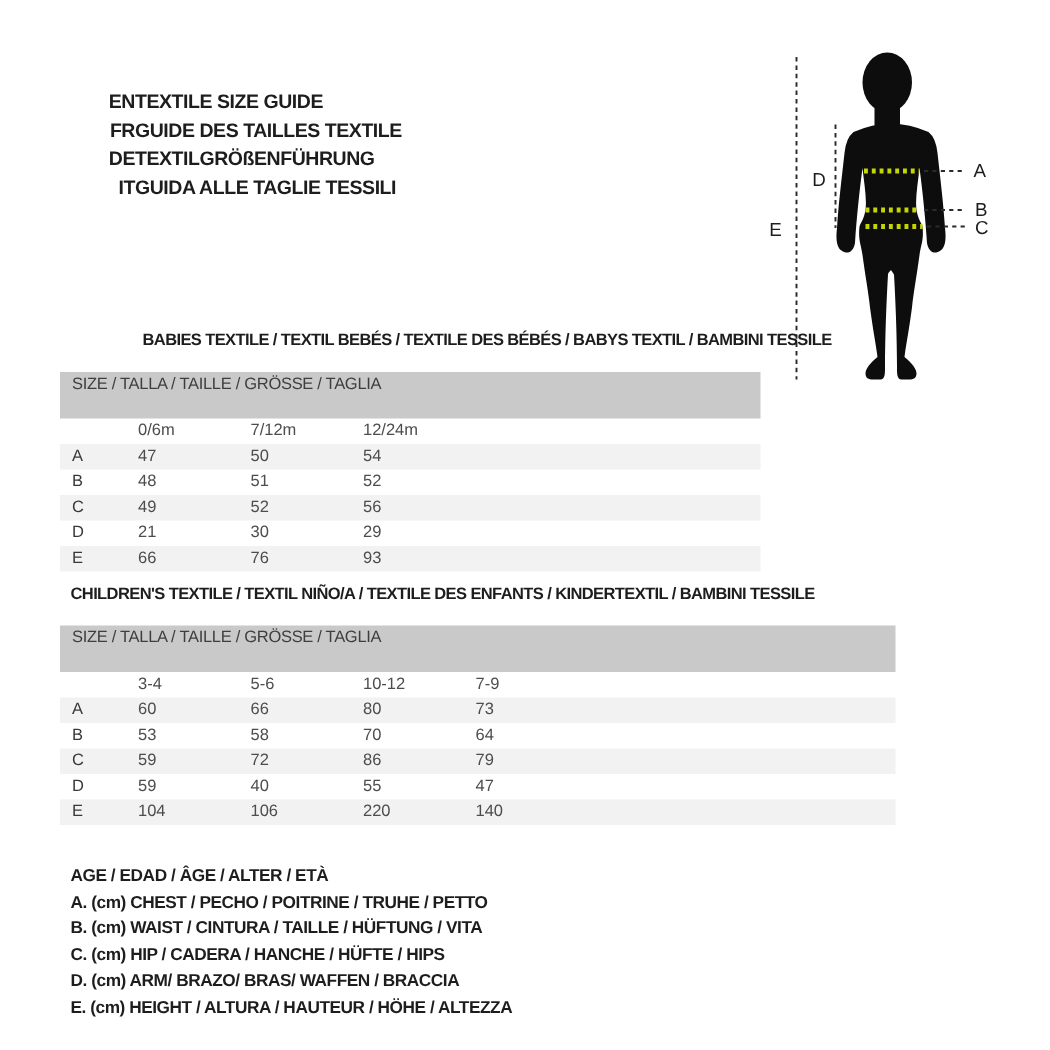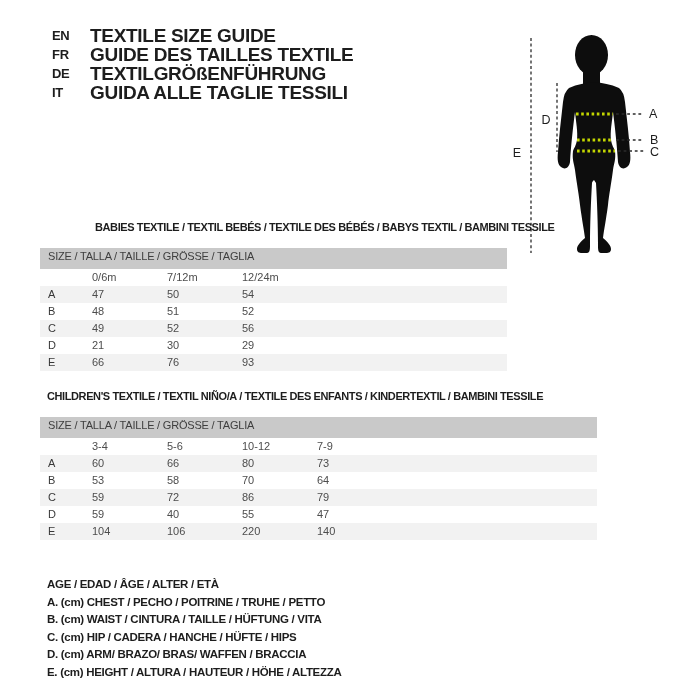--- a/index.html
+++ b/index.html
@@ -4,34 +4,34 @@
 <style>
   html,body{margin:0;padding:0;}
   body{
     width:700px;height:700px;position:relative;background:#ffffff;
     font-family:"Liberation Sans","DejaVu Sans",sans-serif;color:#1d1d1d;
     overflow:hidden;
   }
   .abs{position:absolute;}
 
   
-  .lang-list{left:52px;top:26px;}
+  .lang-list{left:52px;top:58px;text-align:right;}
   .lang-row{display:flex;height:19px;line-height:19px;}
   .lang-code{width:38px;font-weight:bold;font-size:13px;letter-spacing:-0.3px;}
-  .lang-label{font-weight:bold;font-size:19px;letter-spacing:-0.3px;white-space:nowrap;}
+  .lang-label{font-weight:bold;font-size:13px;letter-spacing:-0.3px;white-space:nowrap;}
 
   
   .sec-title{font-weight:bold;font-size:11px;letter-spacing:-0.4px;white-space:nowrap;}
   .legend{left:47px;top:576px;}
   .legend-line{height:17.6px;line-height:17.6px;font-weight:bold;font-size:11.5px;
     letter-spacing:-0.3px;white-space:nowrap;}
 
   
   .size-table{position:absolute;}
-  .band{height:21px;line-height:17px;background:#c9c9c9;color:#3e3e3e;
+  .band{height:31px;line-height:17px;background:#c9c9c9;color:#3e3e3e;
     font-size:11px;letter-spacing:-0.2px;padding-left:8px;white-space:nowrap;}
   .trow{display:flex;height:17px;line-height:17px;font-size:11px;}
   .trow.shade{background:#f2f2f2;}
   .tlabel{width:52px;padding-left:8px;box-sizing:border-box;color:#383838;}
   .tcell{width:75px;color:#4d4d4d;}
   .sub .tcell{color:#4d4d4d;}
 
   svg text{font-family:"Liberation Sans","DejaVu Sans",sans-serif;}
 </style>
 </head>

